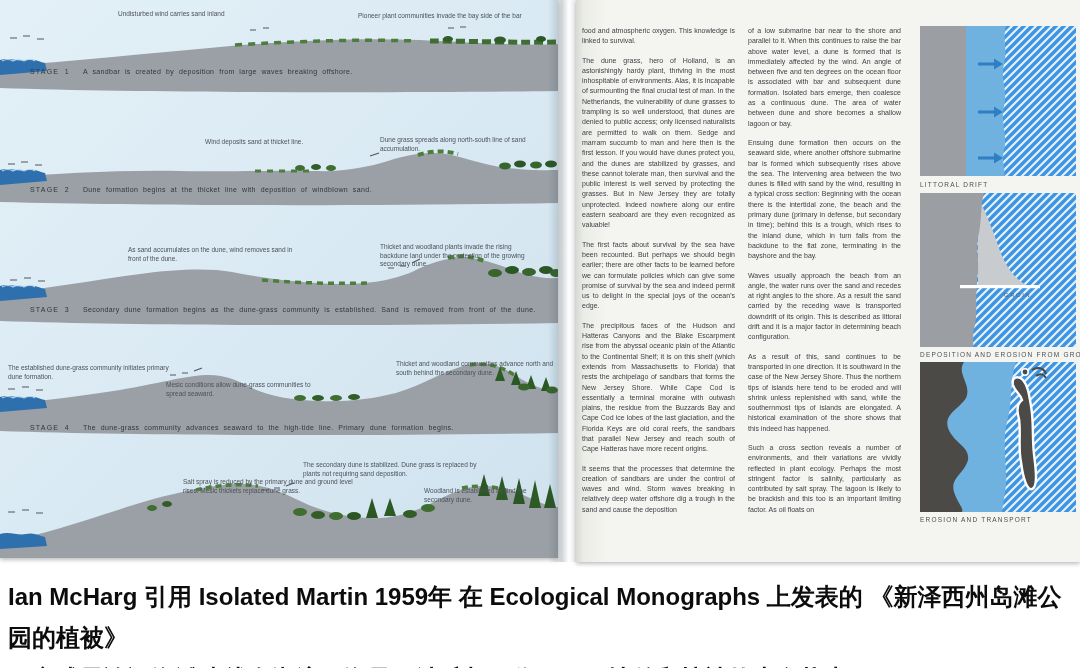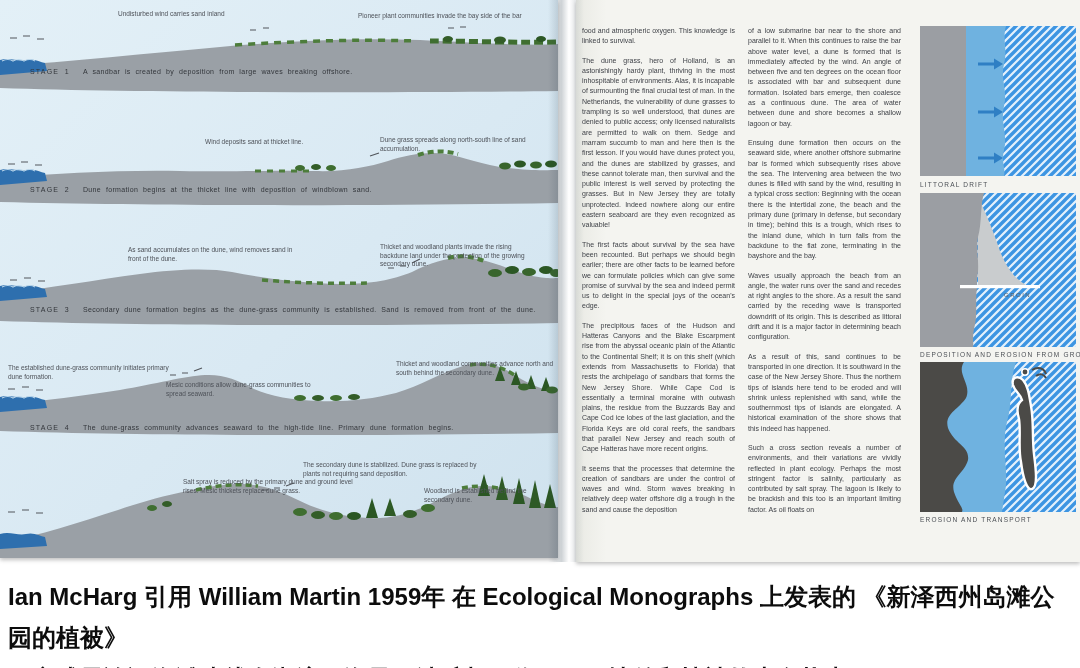--- a/index.html
+++ b/index.html
@@ -231,16 +231,16 @@
           <path d="M112,8 C118,4 124,6 126,12 M116,14 C120,11 124,12 126,16" stroke="#4b4a47" stroke-width="2" fill="none"></path>
         </svg>
       </div>
       <div class="fig-label" style="top:516px">EROSION AND TRANSPORT</div>
     </div>
 
     <div class="gutter"></div>
   </div>
 
   <div class="caption">
-    <div>Ian McHarg 引用 William Martin 1959年 在 Ecological Monographs 上发表的 《新泽西州岛滩公园的植被》</div>
+    <div>Ian McHarg 引用 Isolated Martin 1959年 在 Ecological Monographs 上发表的 《新泽西州岛滩公园的植被》</div>
     <div>研究成果论证海滩岸线在潮浪、海风、沙丘相互作用下，地貌和植被的生存状态。</div>
   </div>
 </div>
 
 </body></html>

